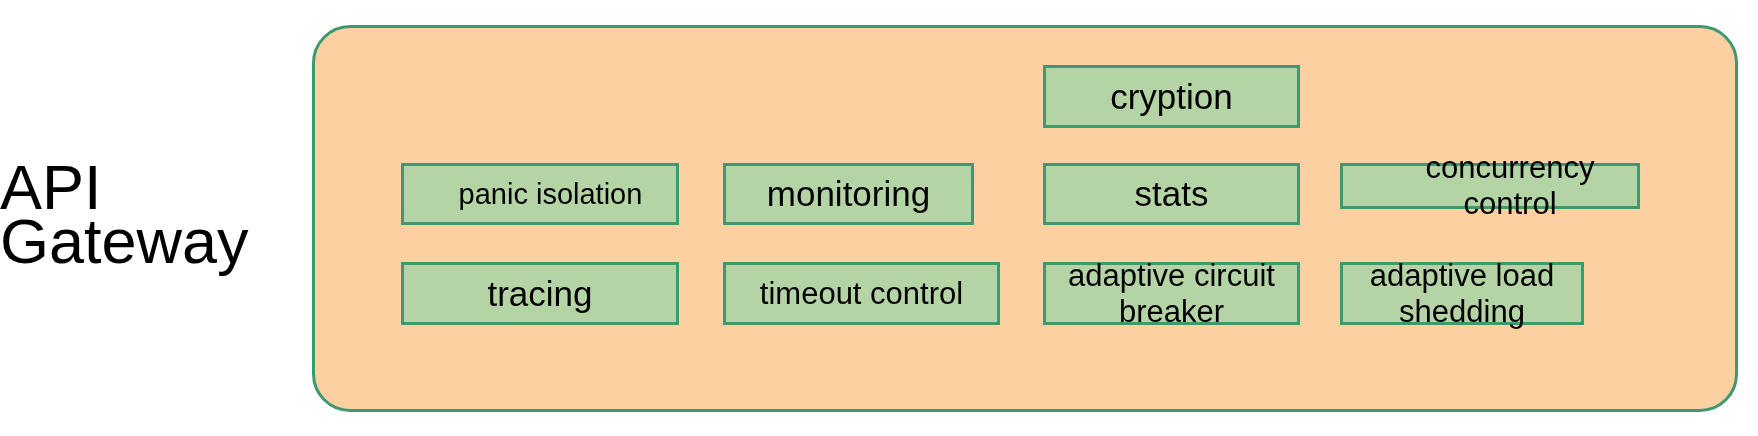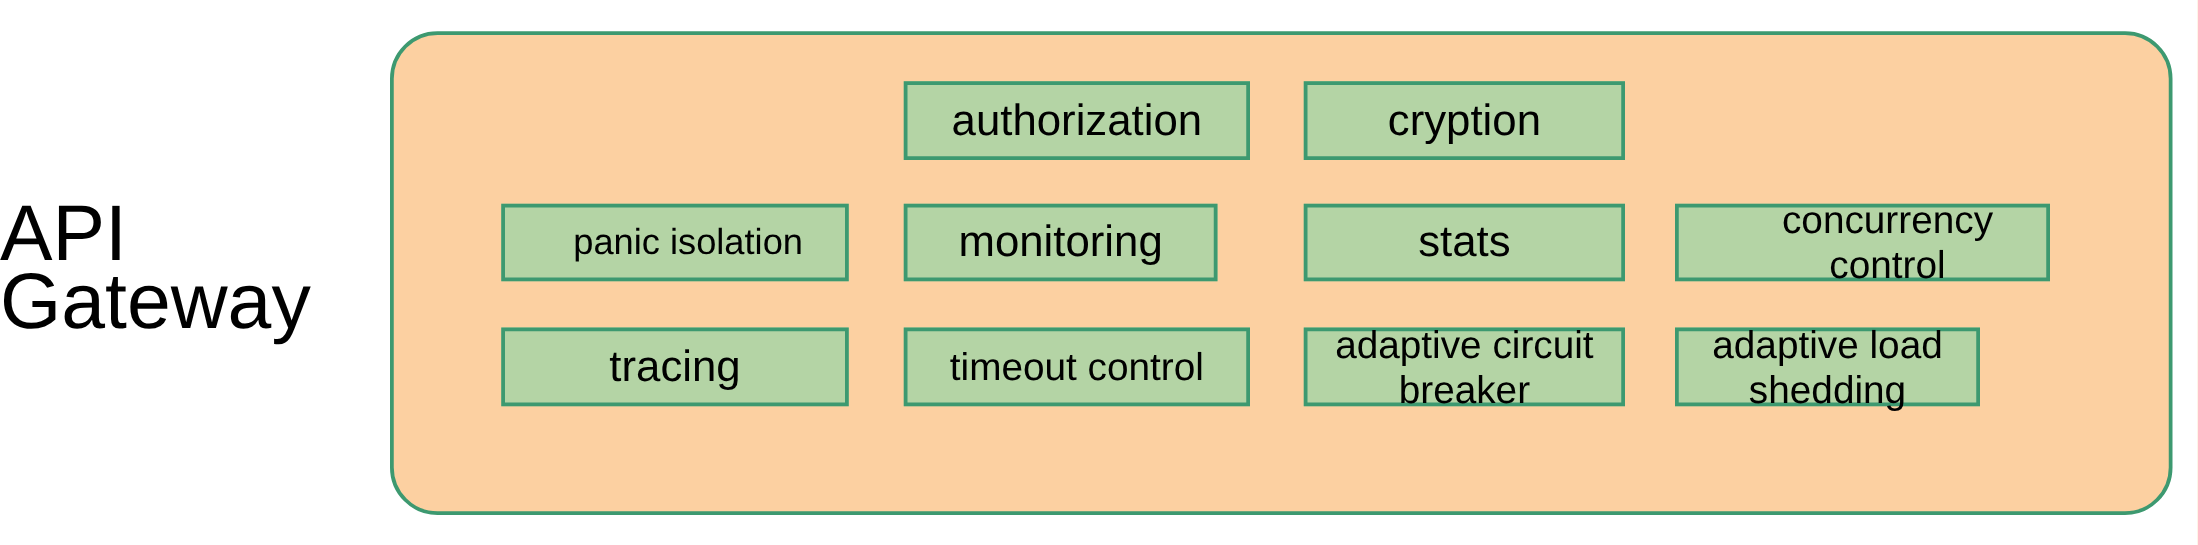--- a/index.html
+++ b/index.html
@@ -97,36 +97,33 @@
 <body>
 
 <div id="canvas">
 
   <div class="side-label">API
 Gateway</div>
 
   <div class="gateway-panel"></div>
 
   <div class="feature-grid" id="feature-grid">
-      <div class="feature-box" style="left: 723px; top: 65px; width: 277px; height: 63px;">
-        <span class="feature-label fs-lg">authorization</span>
-      </div>
       <div class="feature-box" style="left: 1043px; top: 65px; width: 257px; height: 63px;">
         <span class="feature-label fs-lg">cryption</span>
       </div>
       <div class="feature-box" style="left: 401px; top: 163px; width: 278px; height: 62px;">
         <span class="feature-label fs-sm">panic isolation</span>
       </div>
       <div class="feature-box" style="left: 723px; top: 163px; width: 251px; height: 62px;">
         <span class="feature-label fs-lg">monitoring</span>
       </div>
       <div class="feature-box" style="left: 1043px; top: 163px; width: 257px; height: 62px;">
         <span class="feature-label fs-lg">stats</span>
       </div>
-      <div class="feature-box" style="left: 1340px; top: 163px; width: 300px; height: 62px; padding-left: 40px;">
+      <div class="feature-box" style="left: 1340px; top: 163px; width: 300px; height: 46px; padding-left: 40px;">
         <span class="feature-label fs-two">concurrency
 control</span>
       </div>
       <div class="feature-box" style="left: 401px; top: 262px; width: 278px; height: 63px;">
         <span class="feature-label fs-lg">tracing</span>
       </div>
       <div class="feature-box" style="left: 723px; top: 262px; width: 277px; height: 63px;">
         <span class="feature-label fs-md">timeout control</span>
       </div>
       <div class="feature-box" style="left: 1043px; top: 262px; width: 257px; height: 63px;">

